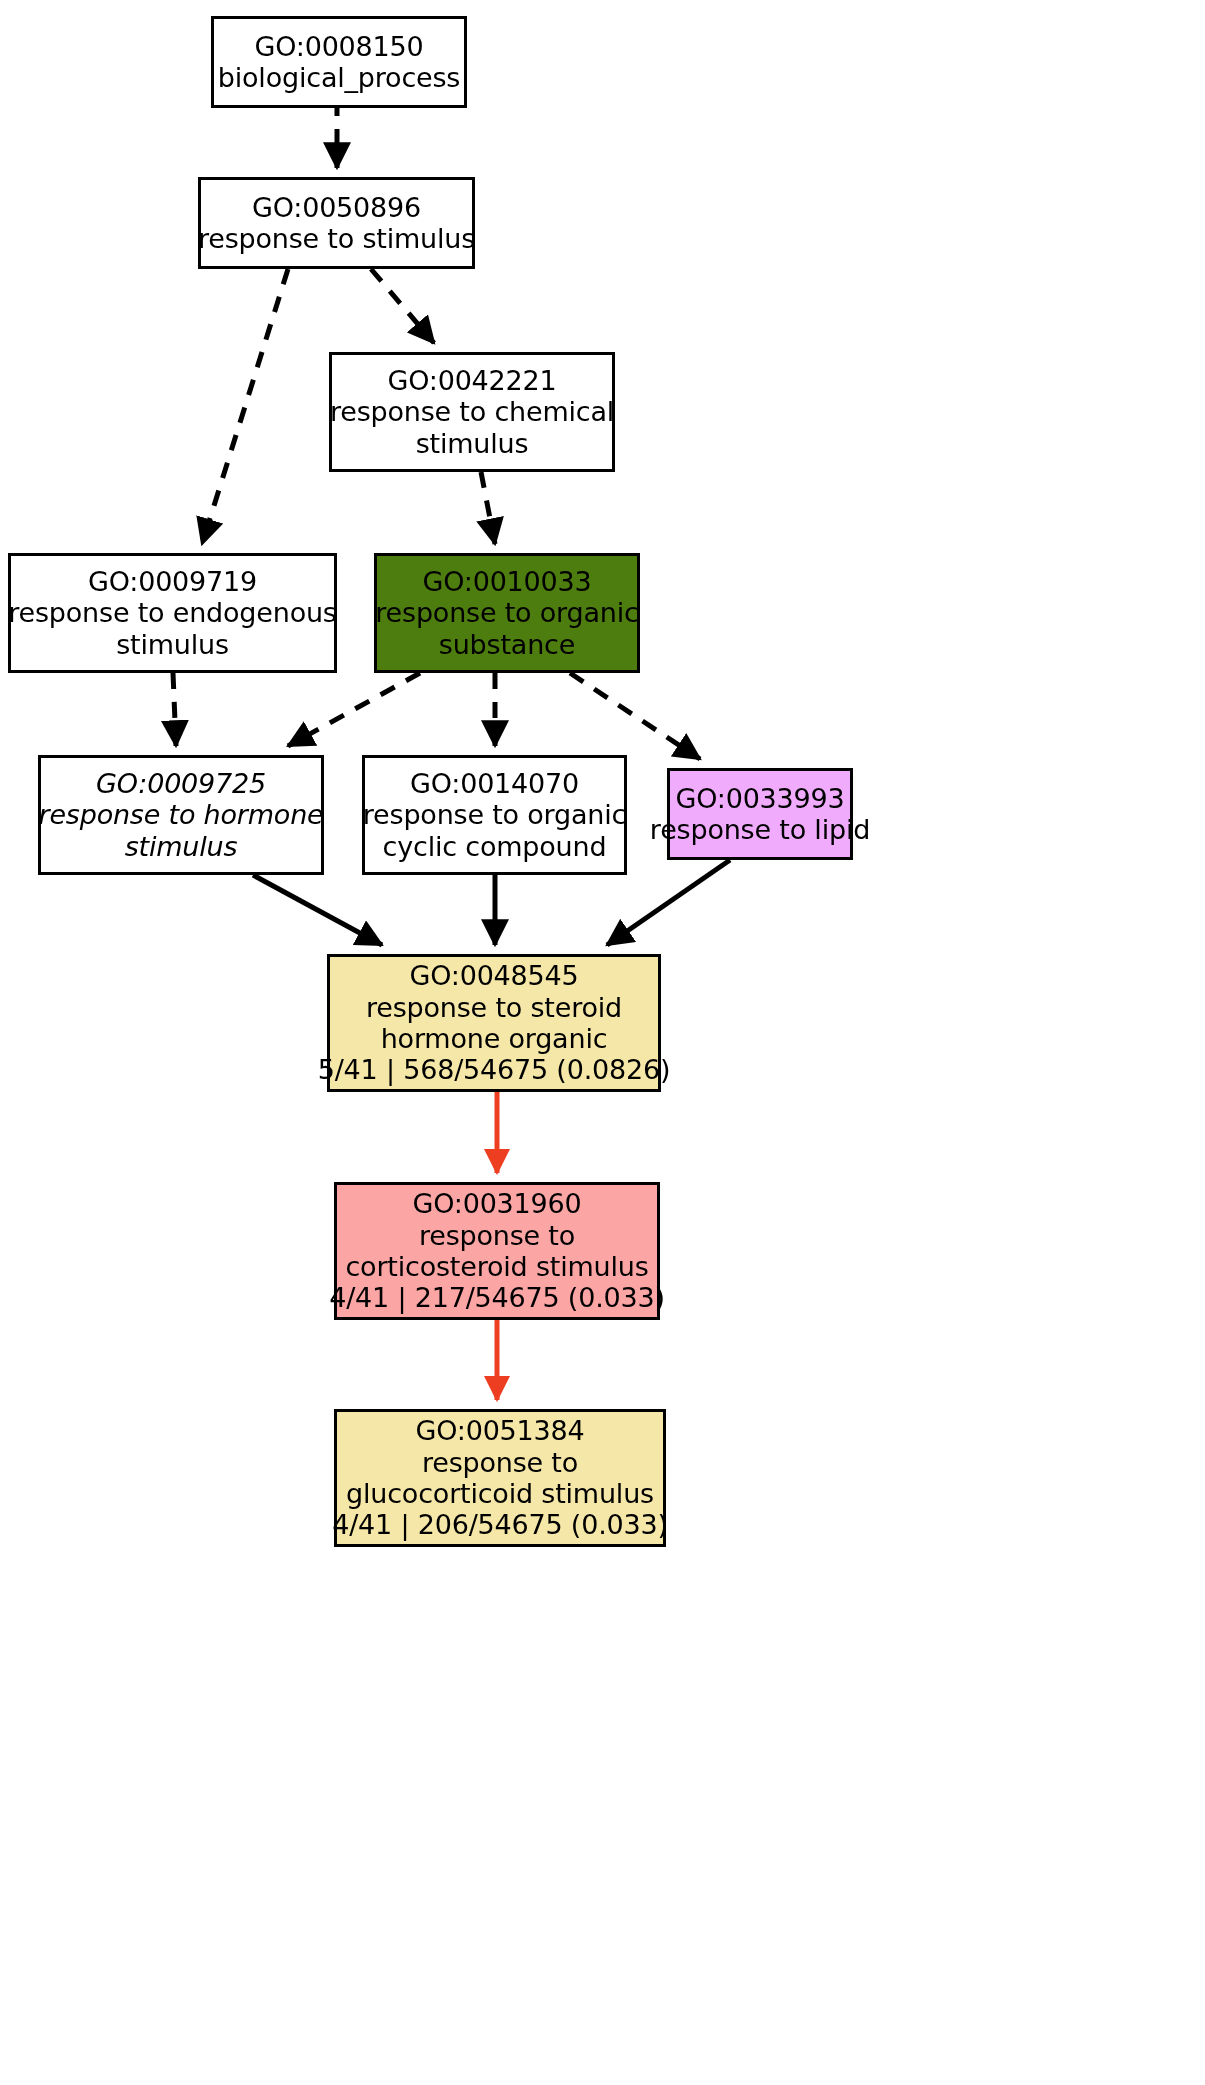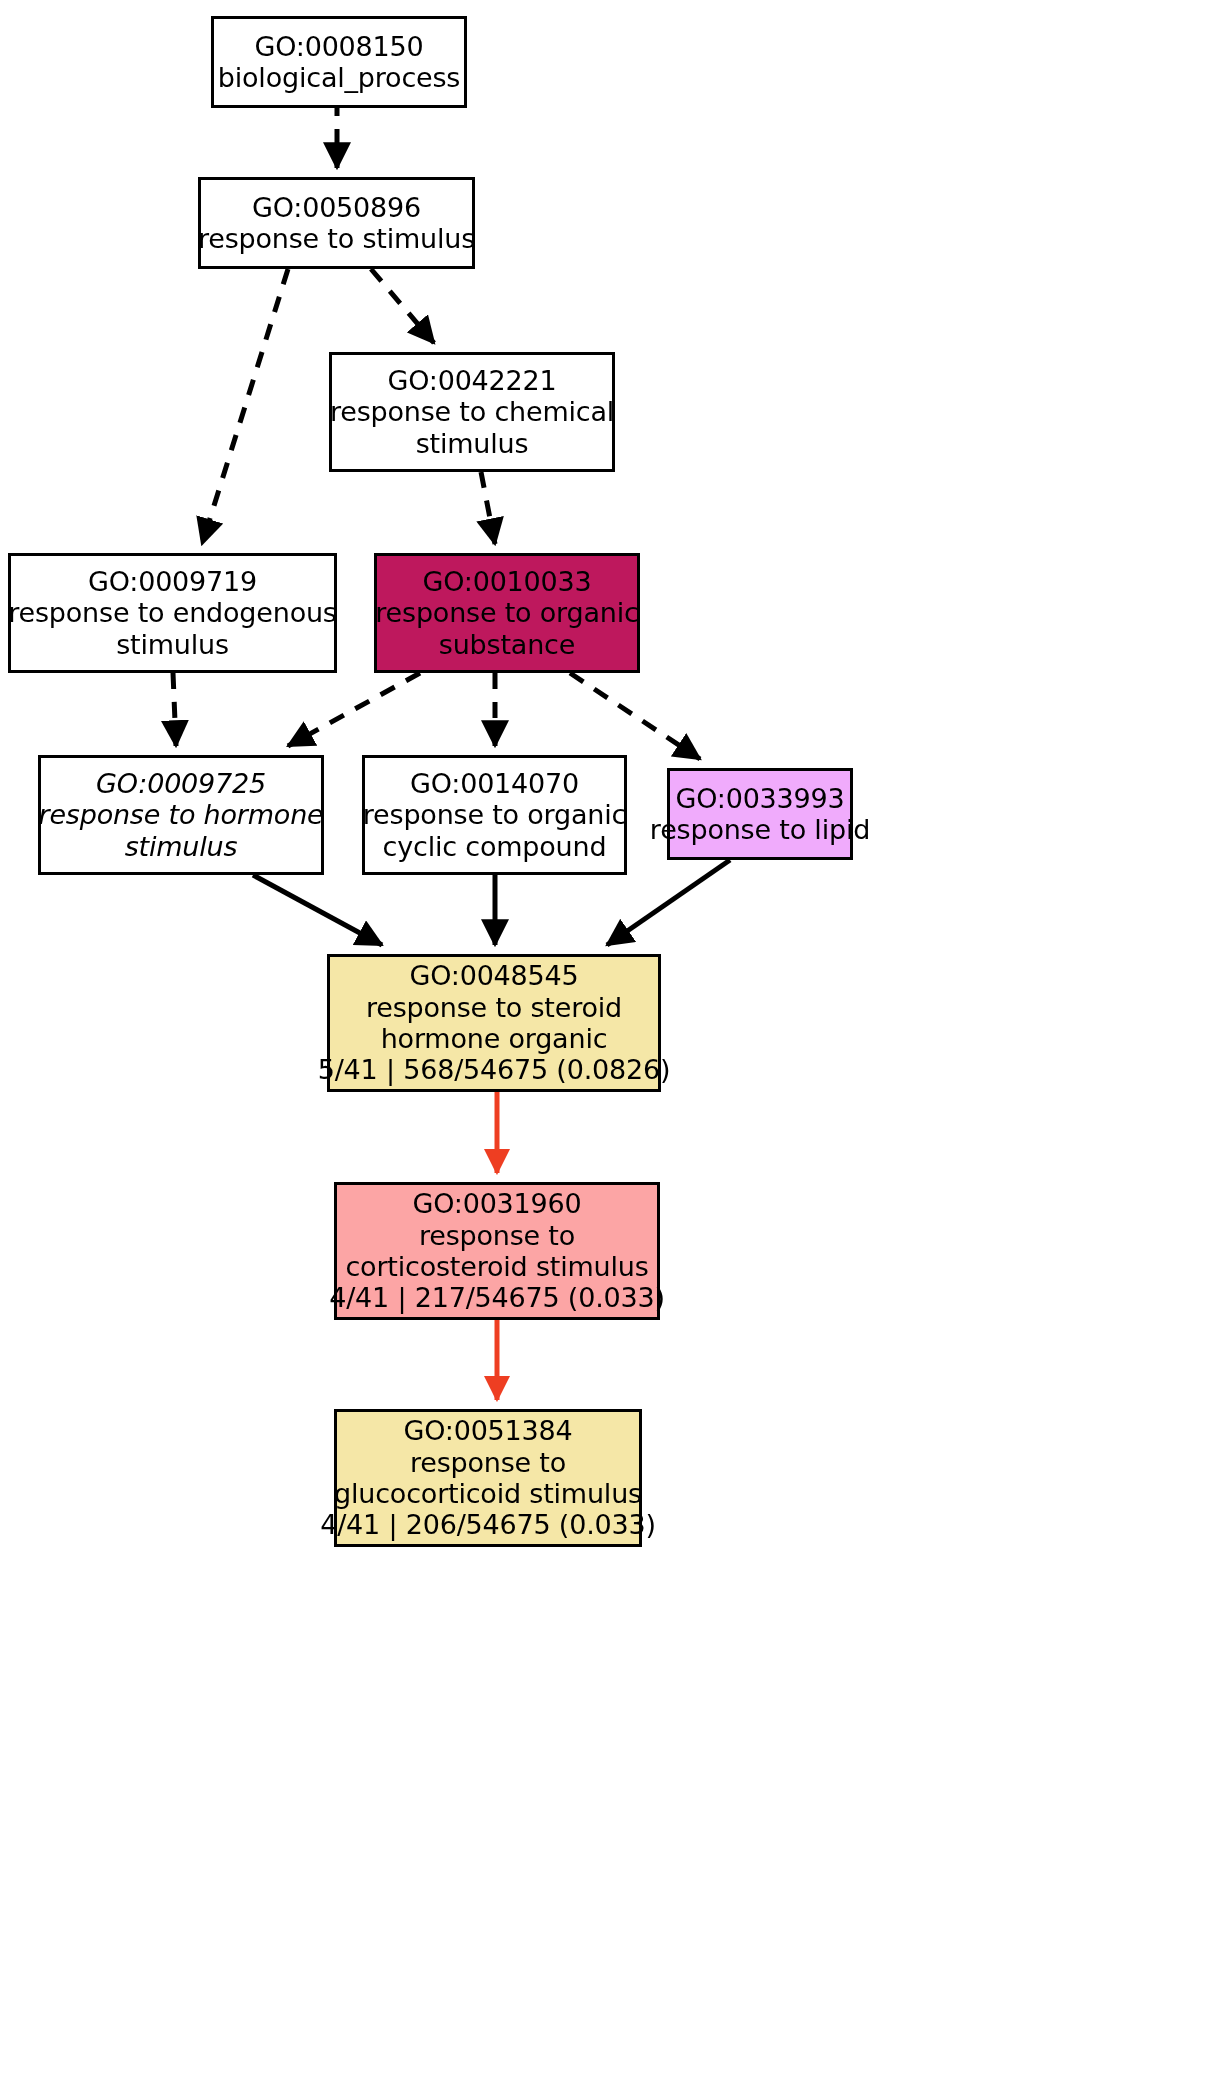--- a/index.html
+++ b/index.html
@@ -102,21 +102,21 @@
       <div class="node" style="left: 329px; top: 352px; width: 286px; height: 120px; background: rgb(255, 255, 255); border-color: rgb(0, 0, 0);">
         <span class="line">GO:0042221</span>
         <span class="line">response to chemical</span>
         <span class="line">stimulus</span>
       </div>
       <div class="node" style="left: 8px; top: 553px; width: 329px; height: 120px; background: rgb(255, 255, 255); border-color: rgb(0, 0, 0);">
         <span class="line">GO:0009719</span>
         <span class="line">response to endogenous</span>
         <span class="line">stimulus</span>
       </div>
-      <div class="node" style="left: 374px; top: 553px; width: 266px; height: 120px; background: #be185d; border-color: rgb(0, 0, 0);">
+      <div class="node" style="left: 374px; top: 553px; width: 266px; height: 120px; background: #4d7c0f; border-color: rgb(0, 0, 0);">
         <span class="line">GO:0010033</span>
         <span class="line">response to organic</span>
         <span class="line">substance</span>
       </div>
       <div class="node" style="left: 38px; top: 755px; width: 286px; height: 120px; background: rgb(255, 255, 255); border-color: rgb(0, 0, 0); font-style: italic;">
         <span class="line">GO:0009725</span>
         <span class="line">response to hormone</span>
         <span class="line">stimulus</span>
       </div>
       <div class="node" style="left: 362px; top: 755px; width: 265px; height: 120px; background: rgb(255, 255, 255); border-color: rgb(0, 0, 0);">
@@ -133,21 +133,21 @@
         <span class="line">response to steroid</span>
         <span class="line">hormone organic</span>
         <span class="line">5/41 | 568/54675 (0.0826)</span>
       </div>
       <div class="node highlight" style="left: 334px; top: 1182px; width: 326px; height: 138px; background: #fca5a5; border-color: rgb(0, 0, 0);">
         <span class="line">GO:0031960</span>
         <span class="line">response to</span>
         <span class="line">corticosteroid stimulus</span>
         <span class="line">4/41 | 217/54675 (0.033)</span>
       </div>
-      <div class="node highlight" style="left: 334px; top: 1409px; width: 308px; height: 138px; background: rgb(245, 231, 167); border-color: rgb(0, 0, 0);">
+      <div class="node highlight" style="left: 334px; top: 1409px; width: 332px; height: 138px; background: rgb(245, 231, 167); border-color: rgb(0, 0, 0);">
         <span class="line">GO:0051384</span>
         <span class="line">response to</span>
         <span class="line">glucocorticoid stimulus</span>
         <span class="line">4/41 | 206/54675 (0.033)</span>
       </div>
     </div>
 
 </div>
 
 </body></html>

